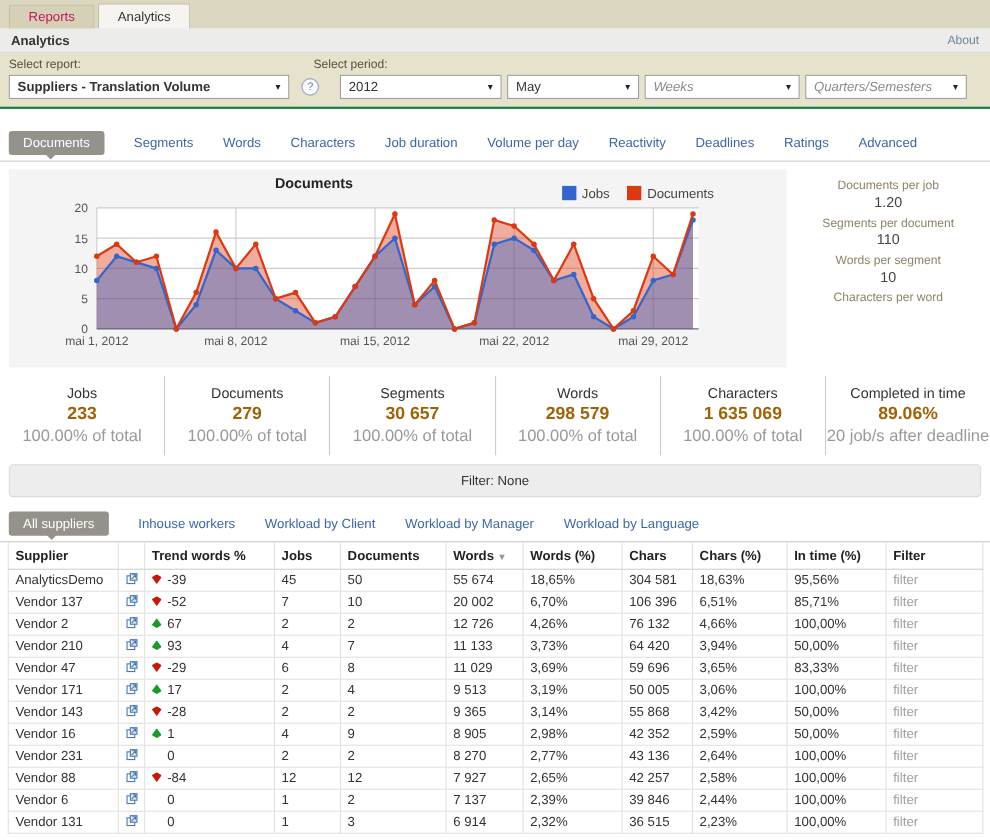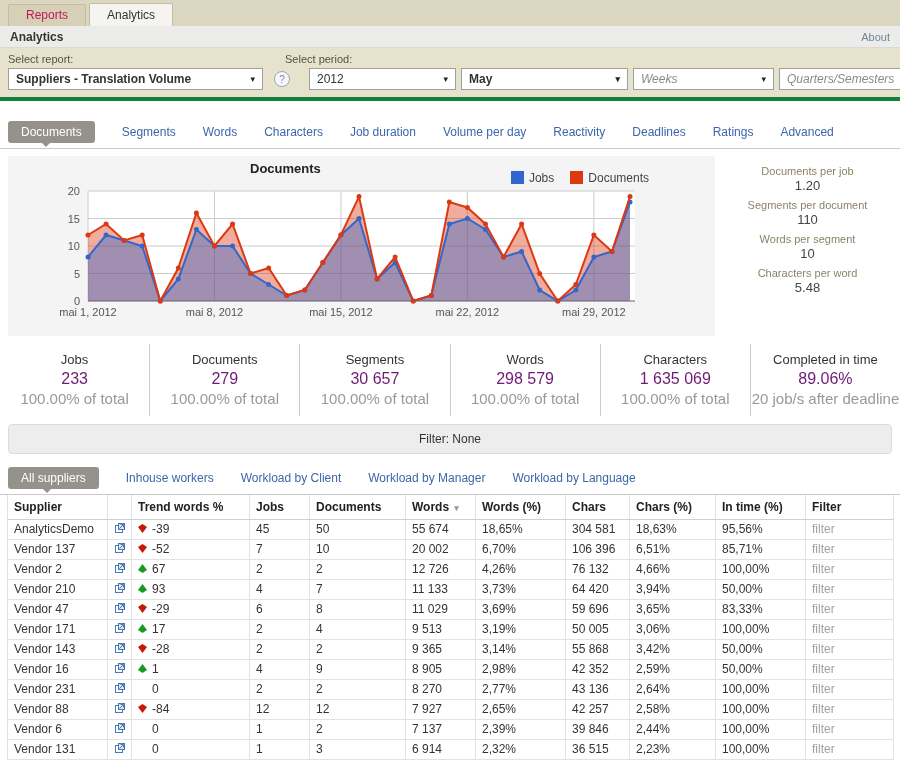--- a/index.html
+++ b/index.html
@@ -12,32 +12,32 @@
         border:1px solid #c3bc9f;border-bottom:none;border-radius:2px 2px 0 0;margin-right:3px;cursor:default;}
   .wtab.active{background:#f5f4f1;color:#333;height:22px;line-height:22px;}
 
   
   .headerbar{height:21px;background:#ececea;border-bottom:1px solid #d9d9d7;display:flex;align-items:center;
              justify-content:space-between;padding:0 10px;}
   .page-title{font-weight:bold;font-size:12px;color:#333;}
   .about{font-size:11px;color:#6e86a0;cursor:pointer;}
 
   
-  .toolbar{height:49px;background:#e7e2cb;position:relative;border-bottom:4px solid #15803d;}
+  .toolbar{height:49px;background:#e7e2cb;position:relative;border-bottom:2px solid #15803d;}
   .tb-group{position:absolute;top:2px;}
   .report-group{left:8px;}
   .period-group{left:285px;}
   .tb-label{font-size:11px;color:#56523f;padding:3px 0 3px;}
   .controls{display:flex;gap:5px;align-items:center;}
   .dropdown{background:#fff;border:1px solid #9f9f9f;height:22px;display:flex;align-items:center;
             justify-content:space-between;padding:0 7px;font-size:12px;color:#333;cursor:default;box-sizing:border-box;}
   .dd-report{width:255px;}
   .dd-report .dd-text{font-weight:bold;}
   .dd-year{width:147px;margin-left:24px;}
-  .dd-month{width:167px;font-weight:bold;}
+  .dd-month{width:120px;}
   .dd-weeks{width:141px;}
   .dd-quarters{width:147px;}
   .dd-arrow{font-size:9px;color:#222;margin-left:6px;}
   .placeholder .dd-text{color:#8a8a8a;font-style:italic;}
   .help-icon{width:14px;height:14px;border:1px solid #95a7bd;border-radius:50%;color:#7188a3;font-size:10px;
              display:inline-flex;align-items:center;justify-content:center;background:#f6f8fb;margin-left:6px;cursor:pointer;}
 
   
   .pill-row{margin-top:20px;padding:0 0 5px 8px;border-bottom:1px solid #c9c9c9;display:flex;gap:27px;align-items:center;}
   .pill-row a{font-size:12px;color:#3a67a9;cursor:pointer;text-decoration:none;}
@@ -55,21 +55,21 @@
   .stats{width:185px;padding-top:9px;text-align:center;}
   .stat{margin-bottom:6px;}
   .stat-label{color:#8c8366;font-size:11px;}
   .stat-value{color:#444;font-size:13px;margin-top:1px;}
 
   
   .summary{display:flex;margin-top:8px;height:72px;}
   .sum-cell{flex:1;text-align:center;border-left:1px solid #ccc;padding-top:8px;box-sizing:border-box;}
   .sum-cell:first-child{border-left:none;}
   .sum-title{font-size:13px;color:#333;}
-  .sum-value{font-size:16px;font-weight:normal;color:#701a75;margin:3px 0 2px;}
+  .sum-value{font-size:16px;font-weight:bold;color:#a16207;margin:3px 0 2px;}
   .sum-sub{font-size:15px;color:#999;}
 
   
   .filterbar{margin:8px 8px 0;height:28px;background:#ededed;border:1px solid #dcdcdc;border-radius:4px;
              display:flex;align-items:center;justify-content:center;font-size:12px;color:#333;cursor:pointer;}
 
   
   .supplier-tabs{margin-top:13px;}
 
   
@@ -254,21 +254,20 @@
         <div class="stat">
           <div class="stat-label">Segments per document</div>
           <div class="stat-value">110</div>
         </div>
         <div class="stat">
           <div class="stat-label">Words per segment</div>
           <div class="stat-value">10</div>
         </div>
         <div class="stat">
           <div class="stat-label">Characters per word</div>
-          <div class="stat-value">5.48</div>
         </div>
       </div>
   </div>
 
   <div class="summary" id="summary">
       <div class="sum-cell">
         <div class="sum-title">Jobs</div>
         <div class="sum-value">233</div>
         <div class="sum-sub">100.00% of total</div>
       </div>

